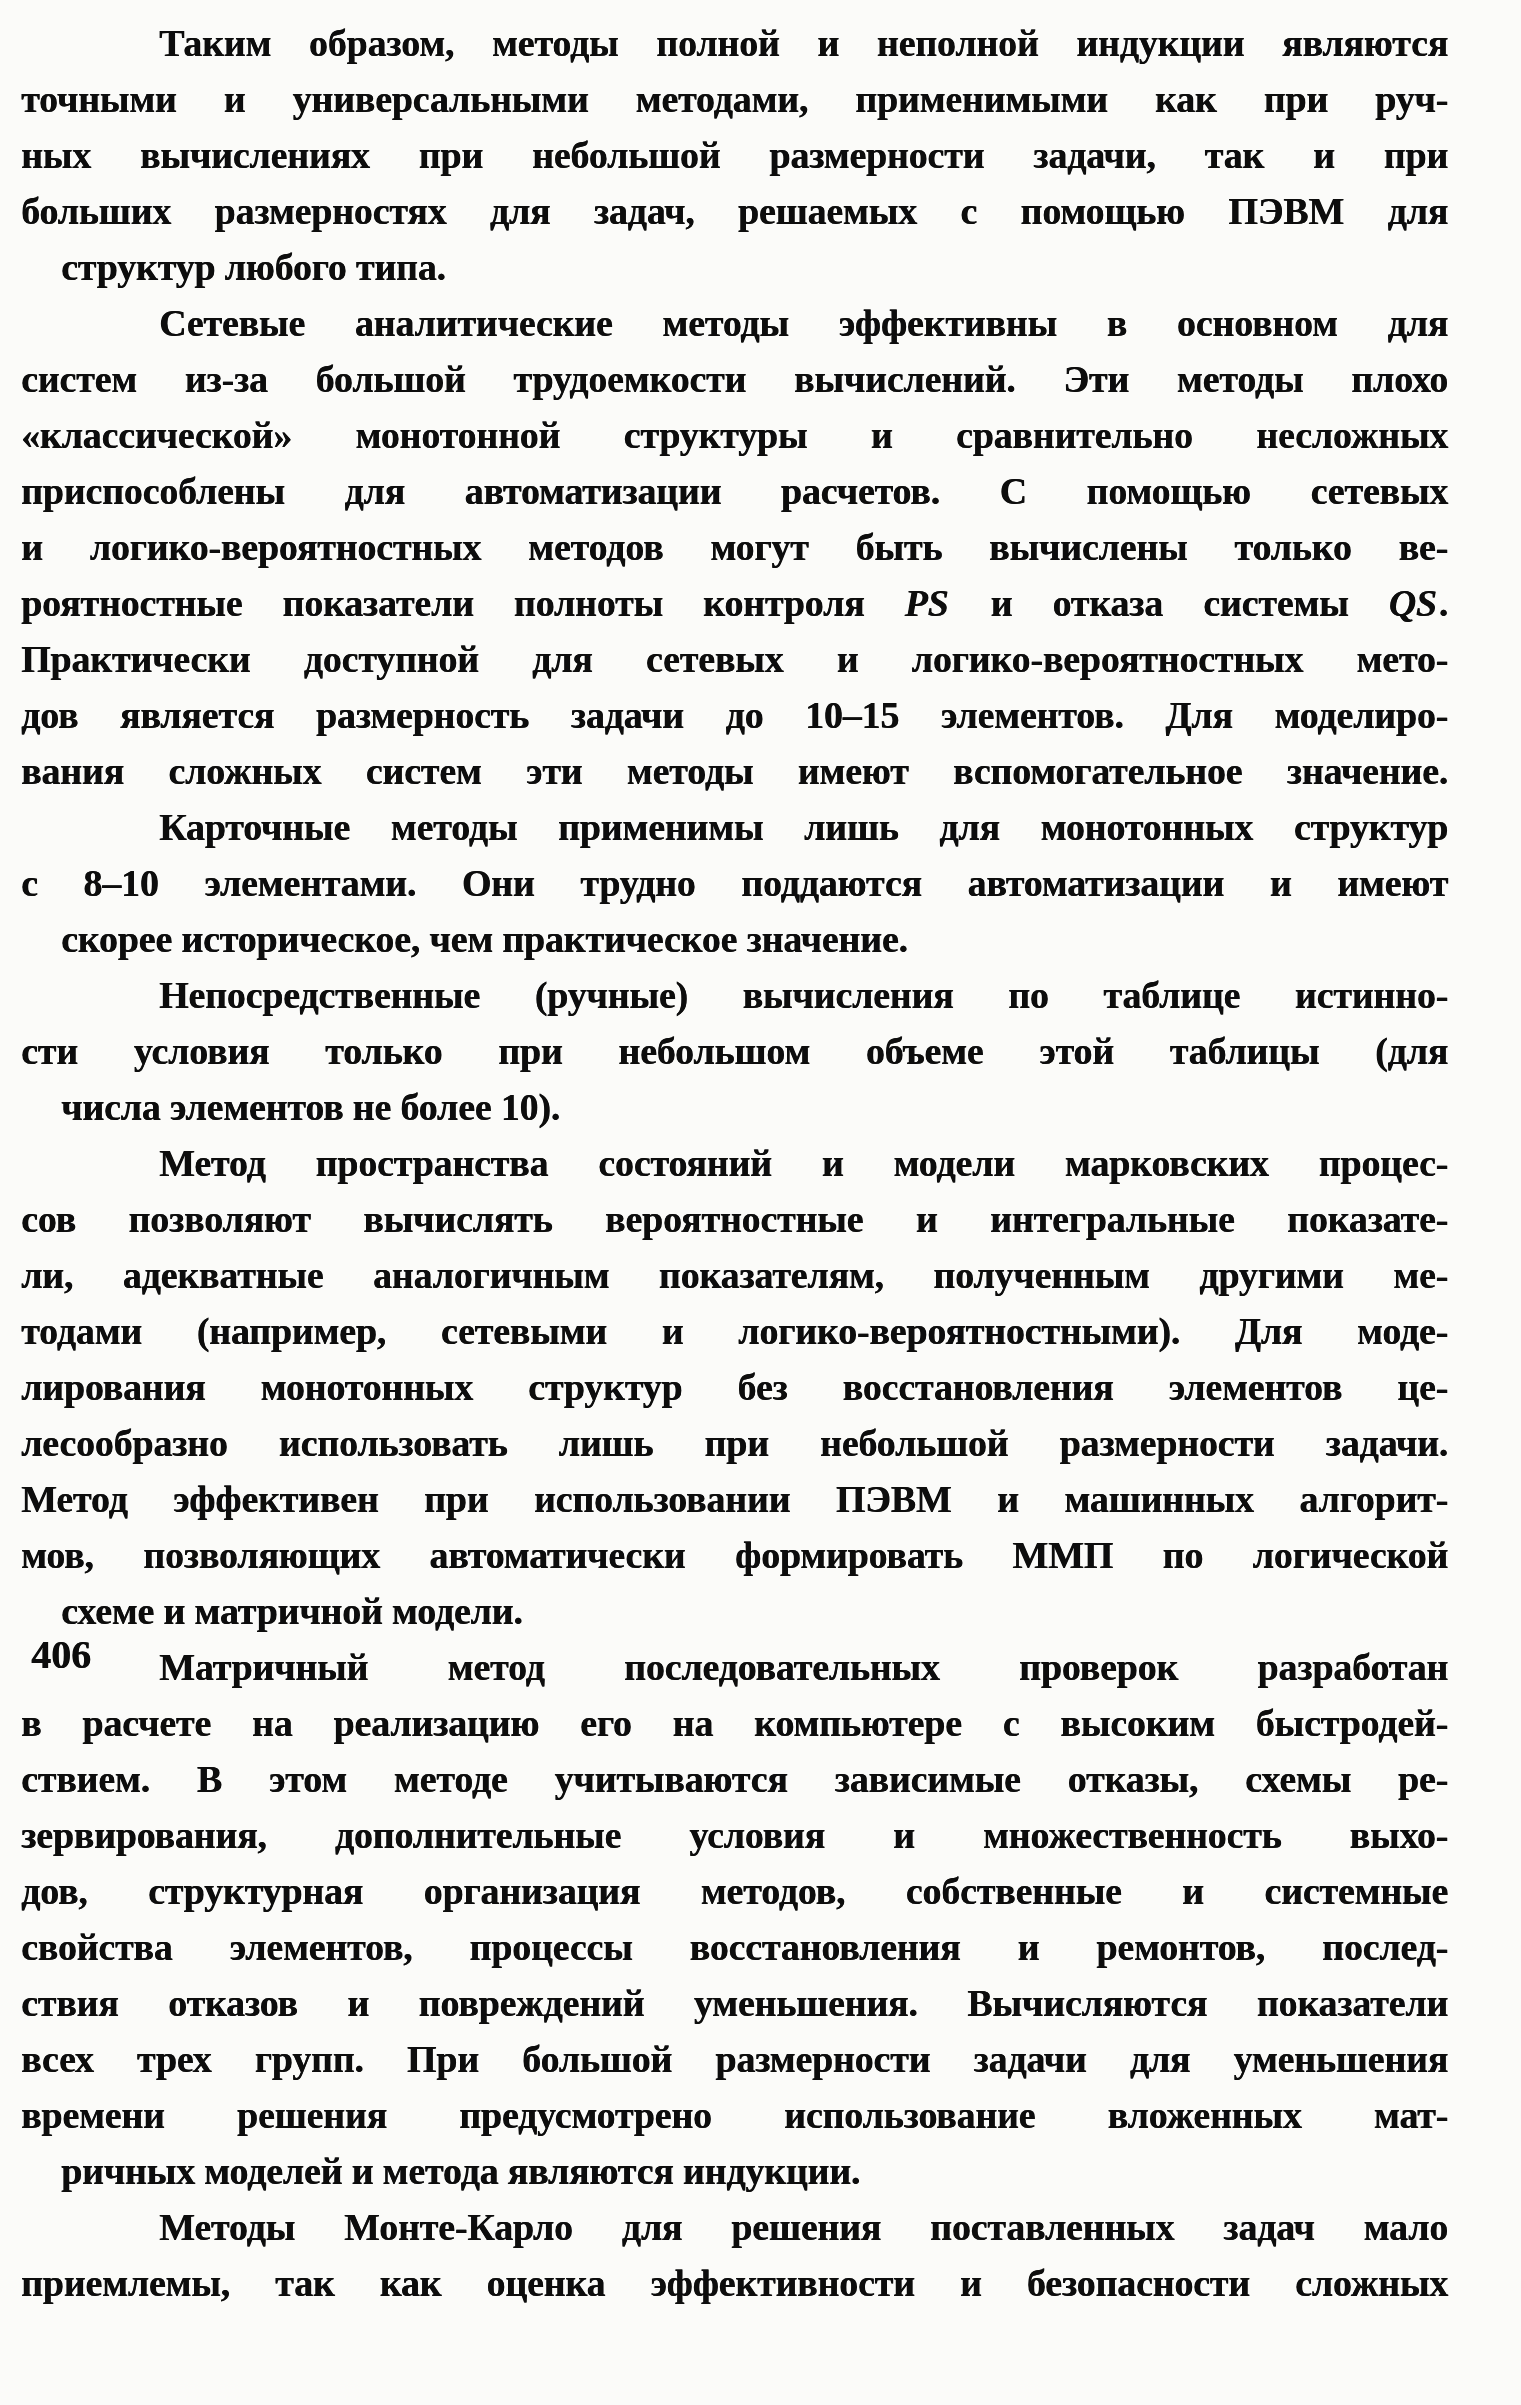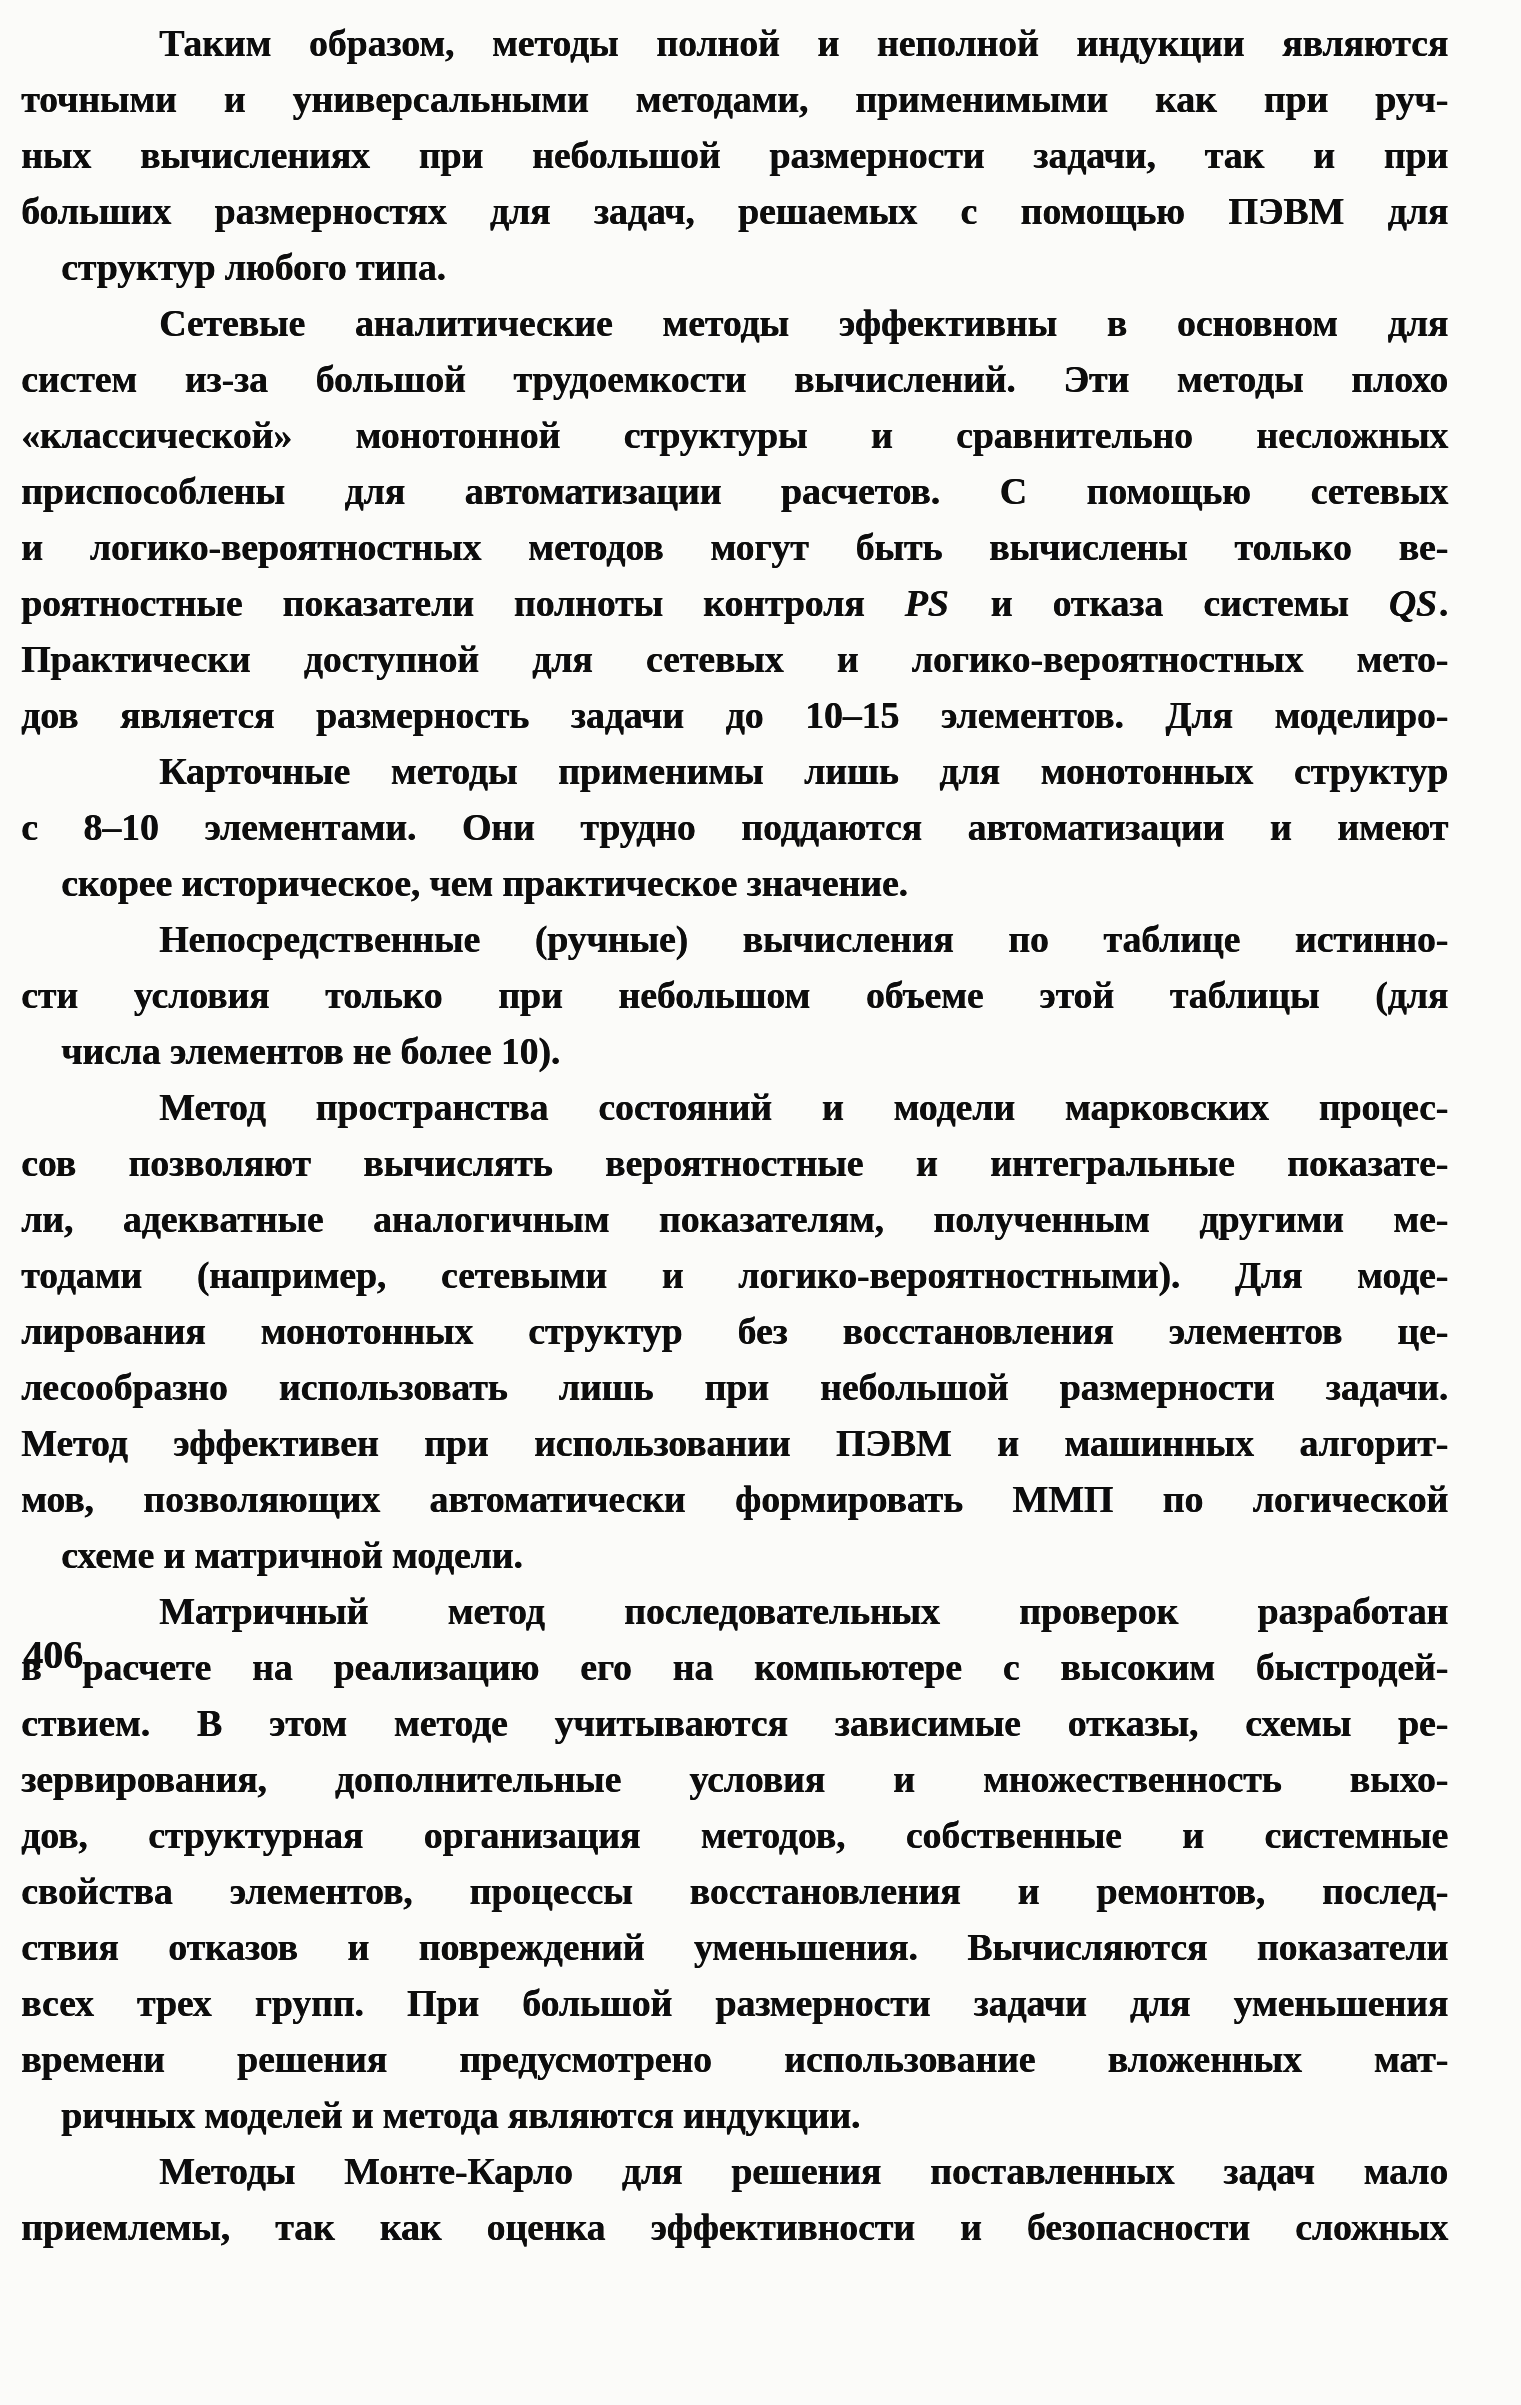--- a/index.html
+++ b/index.html
@@ -42,21 +42,21 @@
     margin-left: 40px;
   }
   .line.indent {
     text-indent: 138px;
   }
   .line i {
     padding-right: 1.9px;
   }
   .page-number {
     position: absolute;
-    left: 23px;
+    left: 31px;
     bottom: 17px;
     font-size: 40px;
     font-weight: 700;
     color: #0d0d0d;
     text-shadow: 0.4px 0 0 currentColor;
   }
 </style>
 </head>
 <body style="background: rgb(251, 251, 249);">
 
@@ -68,20 +68,21 @@
       <div class="line">больших размерностях для задач, решаемых с помощью ПЭВМ для</div>
       <div class="line end">структур любого типа.</div>
       <div class="line indent">Сетевые аналитические методы эффективны в основном для</div>
       <div class="line">систем из-за большой трудоемкости вычислений. Эти методы плохо</div>
       <div class="line">«классической» монотонной структуры и сравнительно несложных</div>
       <div class="line">приспособлены для автоматизации расчетов. С помощью сетевых</div>
       <div class="line">и логико-вероятностных методов могут быть вычислены только ве-</div>
       <div class="line">роятностные показатели полноты контроля <i>PS</i> и отказа системы <i>QS</i>.</div>
       <div class="line">Практически доступной для сетевых и логико-вероятностных мето-</div>
       <div class="line">дов является размерность задачи до 10–15 элементов. Для моделиро-</div>
+      <div class="line">вания сложных систем эти методы имеют вспомогательное значение.</div>
       <div class="line indent">Карточные методы применимы лишь для монотонных структур</div>
       <div class="line">с 8–10 элементами. Они трудно поддаются автоматизации и имеют</div>
       <div class="line end">скорее историческое, чем практическое значение.</div>
       <div class="line indent">Непосредственные (ручные) вычисления по таблице истинно-</div>
       <div class="line">сти условия только при небольшом объеме этой таблицы (для</div>
       <div class="line end">числа элементов не более 10).</div>
       <div class="line indent">Метод пространства состояний и модели марковских процес-</div>
       <div class="line">сов позволяют вычислять вероятностные и интегральные показате-</div>
       <div class="line">ли, адекватные аналогичным показателям, полученным другими ме-</div>
       <div class="line">тодами (например, сетевыми и логико-вероятностными). Для моде-</div>

